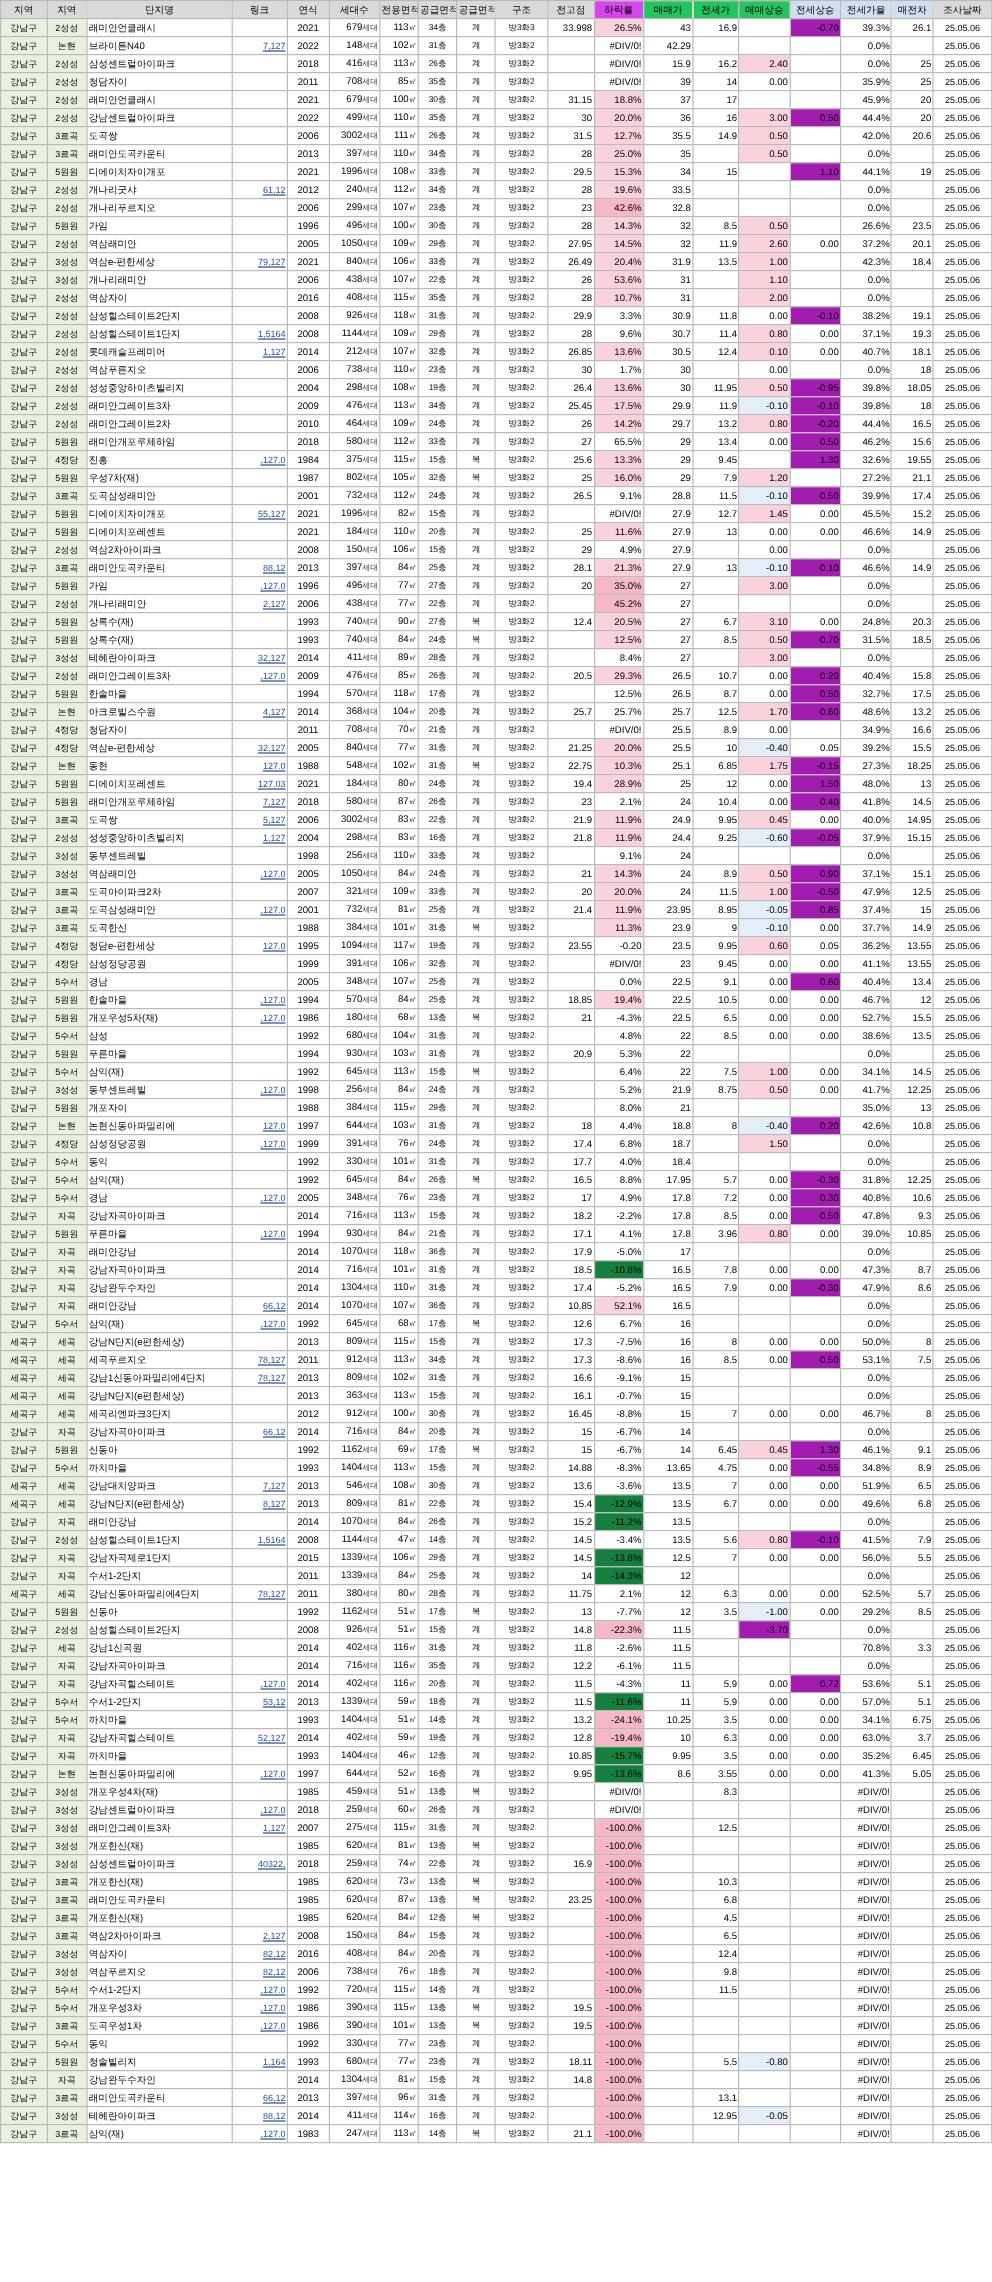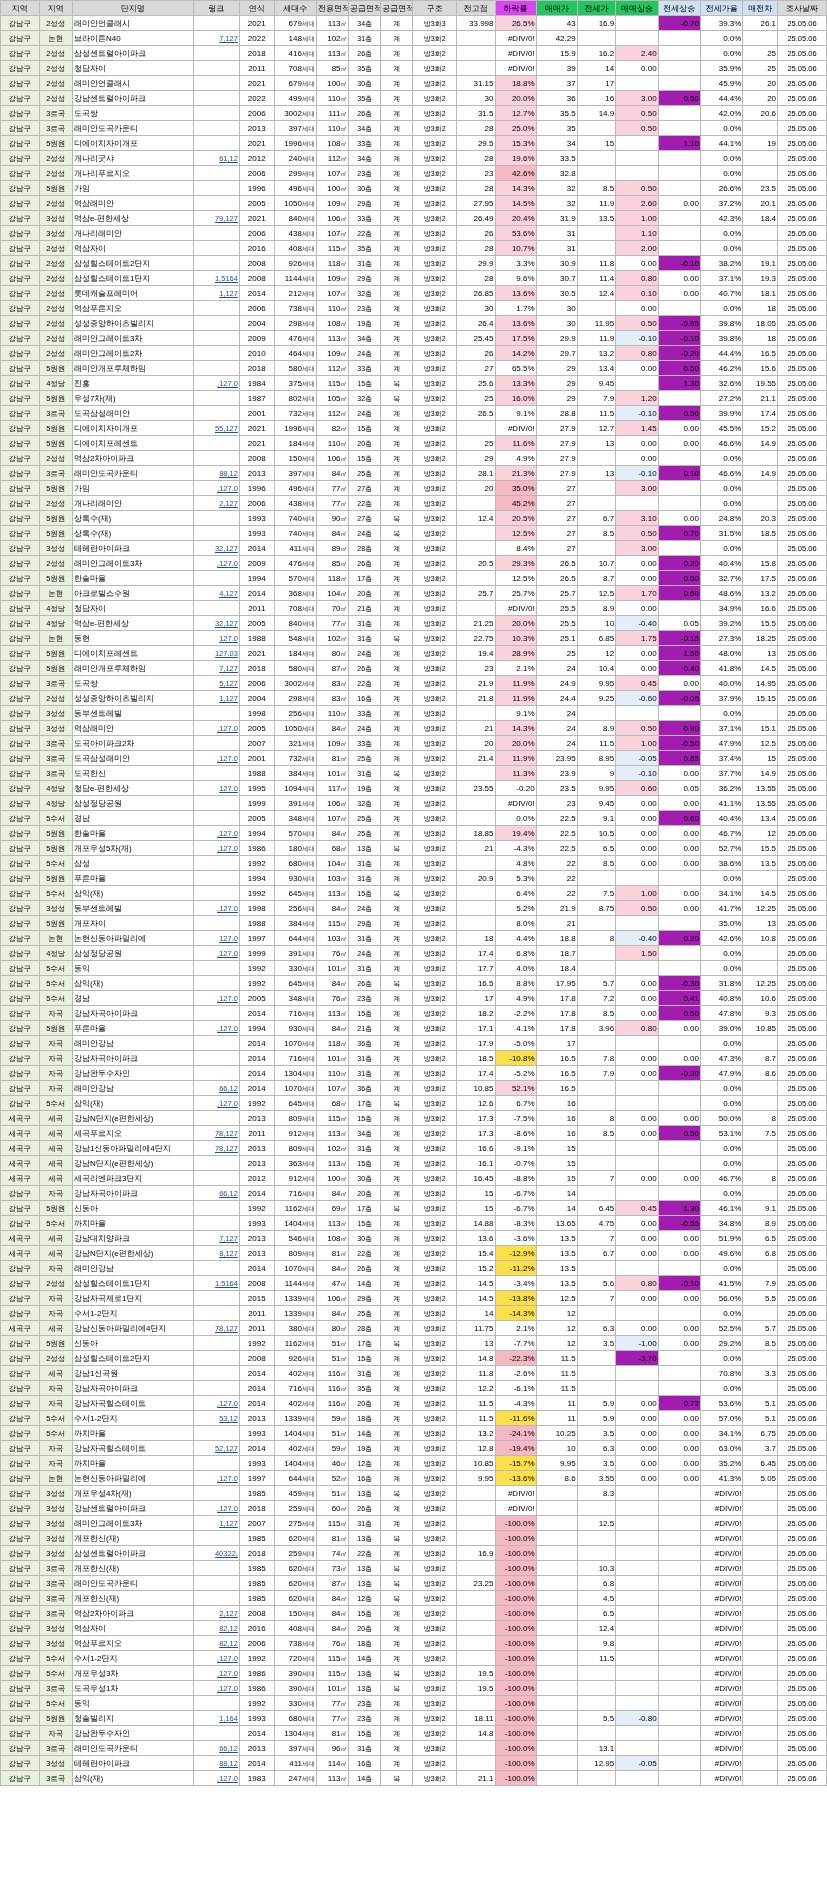--- a/index.html
+++ b/index.html
@@ -61,21 +61,21 @@
   td.struct { text-align: center; font-size: 7px; }
   td.pos    { text-align: right; }
   td.rate   { text-align: right; }
   td.price  { text-align: right; }
   td.date   { text-align: center; font-size: 7.5px; }
 
   
   .bg-pink   { background: #f9d2dc; }
   .bg-blue   { background: #a21caf; }
   .bg-blue2  { background: #e4eef8; }
-  .bg-yellow { background: #fde047; margin-top: 28px; }
+  .bg-yellow { background: #15803d; margin-top: 28px; }
   .bg-red    { background: #f5b8c4; }
 </style>
 </head>
 <body>
 
 <div id="sheet">
   <table class="grid">
     <thead>
       <tr>
         <th style="width:30px">지역</th>
@@ -1474,21 +1474,21 @@
           <td class="units">348<span class="u">세대</span></td>
           <td class="area">76<span class="m">㎡</span></td>
           <td class="floor">23층</td>
           <td class="supply">계</td>
           <td class="struct">방3화2</td>
           <td class="pos">17</td>
           <td class="rate">4.9%</td>
           <td class="price">17.8</td>
           <td class="price">7.2</td>
           <td class="rate">0.00</td>
-          <td class="rate bg-blue">0.41</td>
+          <td class="rate bg-blue">0.30</td>
           <td class="rate">40.8%</td>
           <td class="price">10.6</td>
           <td class="date">25.05.06</td>
         </tr>
         <tr>
           <td class="region">강남구</td>
           <td class="dist">자곡</td>
           <td class="name">강남자곡아이파크</td>
           <td class="link"></td>
           <td class="yr">2014</td>

